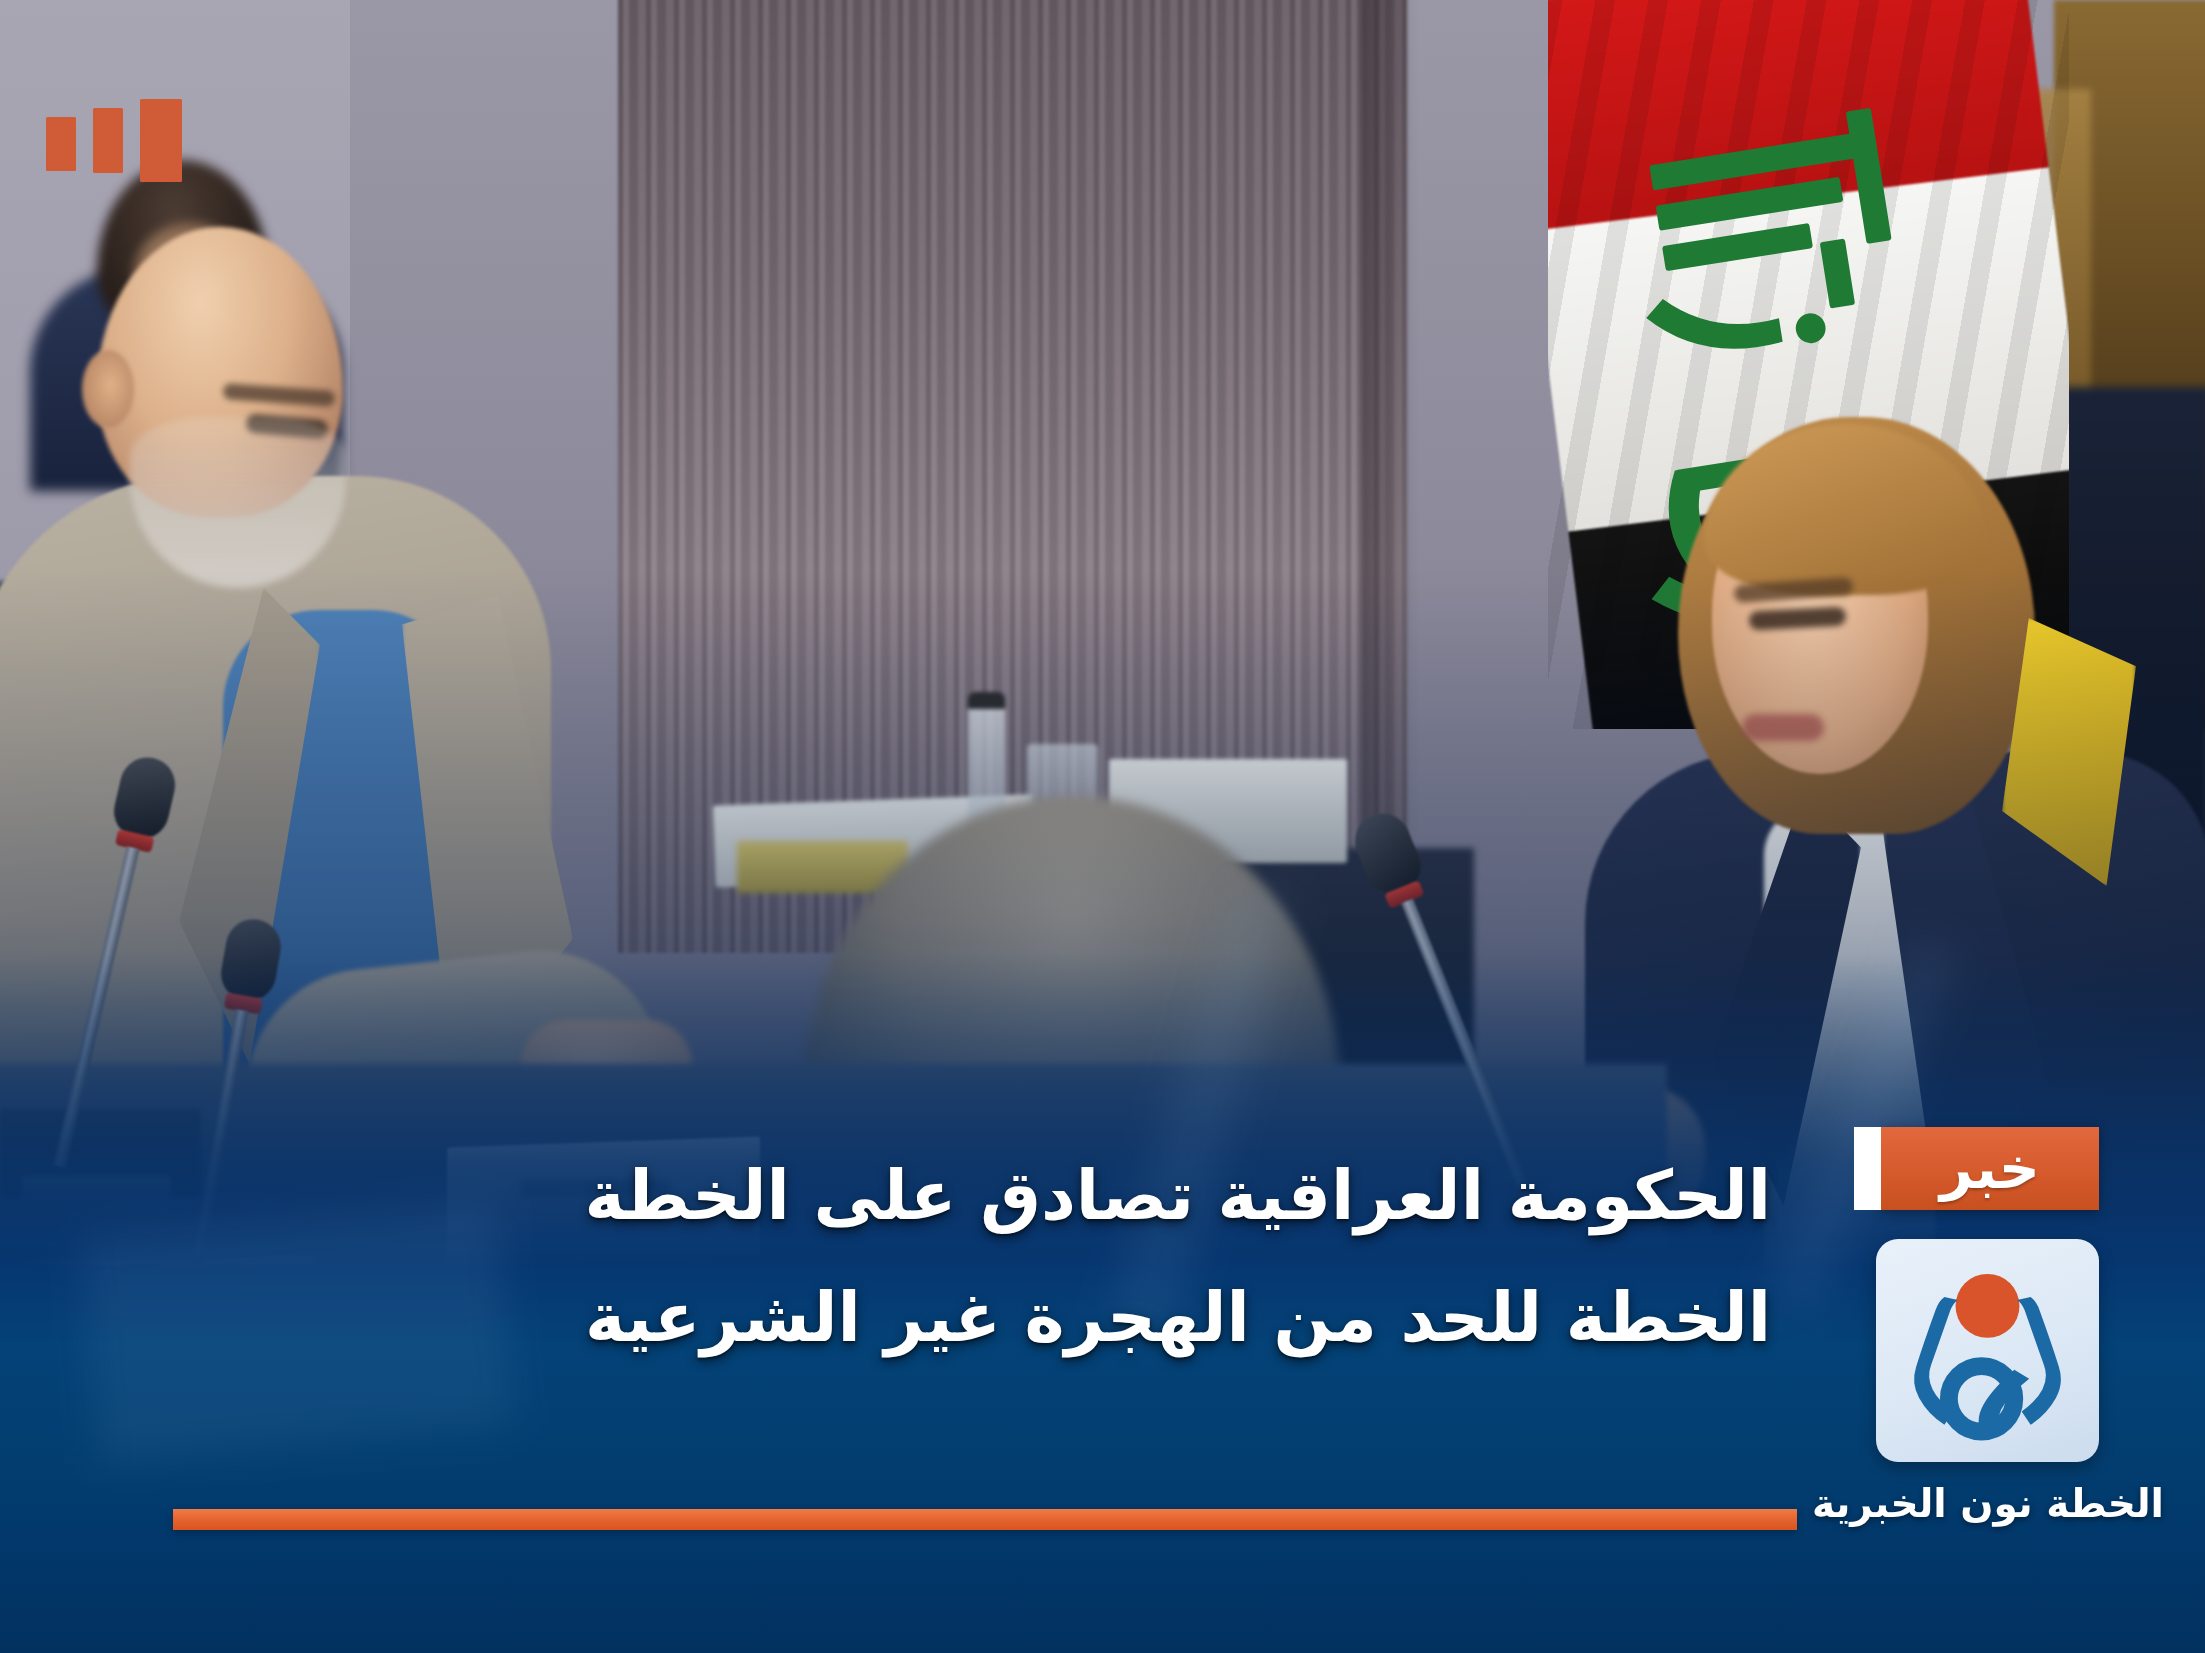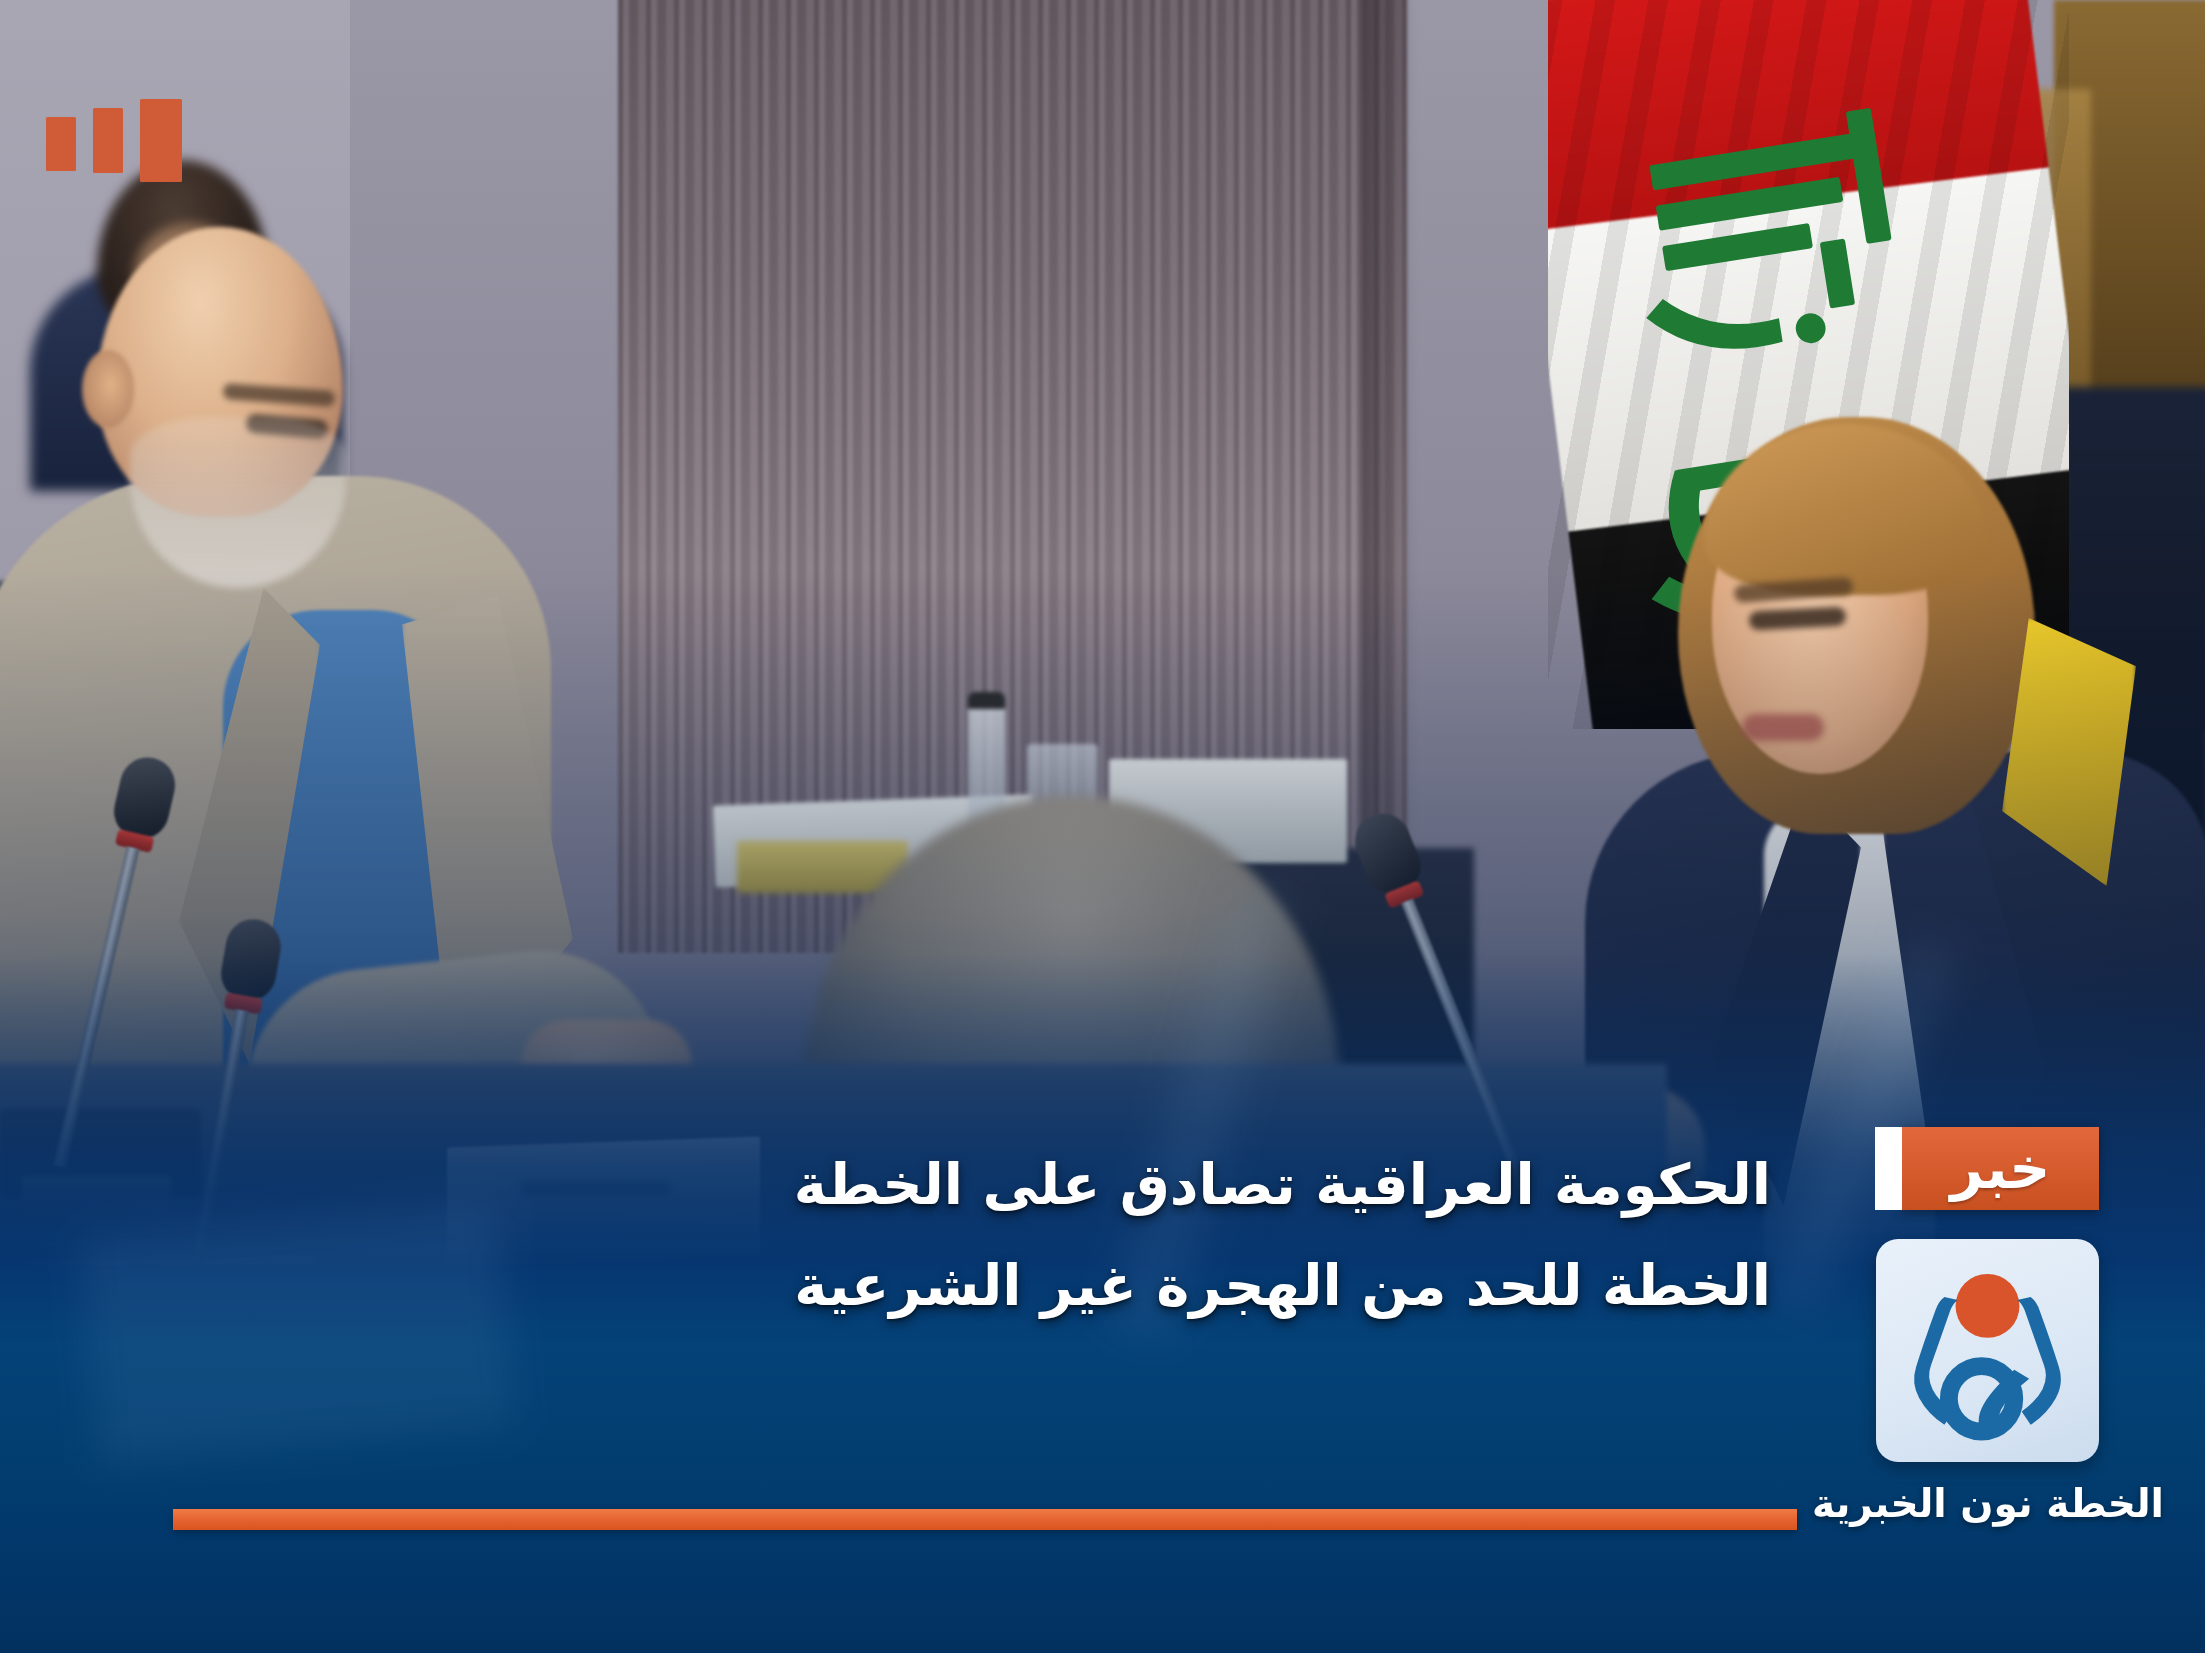--- a/index.html
+++ b/index.html
@@ -404,39 +404,39 @@
   
   .headline{
     position:absolute;
     right:434px;
     top:1135px;
     width:1637px;
     text-align:right;
     direction:rtl;
     color:#ffffff;
     font-weight:bold;
-    font-size:56px;
+    font-size:68px;
     line-height:1.80;
     letter-spacing:0.4px;
     text-shadow:0 3.7px 10.4px rgba(0,0,0,.55), 0 1.5px 3px rgba(0,0,0,.45);
     white-space:nowrap;
   }
   .headline .ln{display:block;}
 
   
   .brand{
     position:absolute; right:0; top:1116px; width:434px; height:476px;
   }
   .badge{
     position:absolute; right:106px; top:11px;
     display:flex; align-items:stretch;
   }
   .badge-box{
     background:linear-gradient(180deg,#e2693d 0%,#d55a2c 55%,#c8501f 100%);
-    width:197px; height:83px;
+    width:218px; height:83px;
     display:flex; align-items:center; justify-content:center;
     box-shadow:0 3px 10.4px rgba(0,0,0,.35);
   }
   .badge-box span{
     color:#fff; font-weight:bold; font-size:57px; line-height:1;
     letter-spacing:1.5px; direction:rtl;
     text-shadow:0 1.5px 3px rgba(0,0,0,.28);
   }
   .badge-bar{
     width:27px; height:83px; background:#ffffff;

